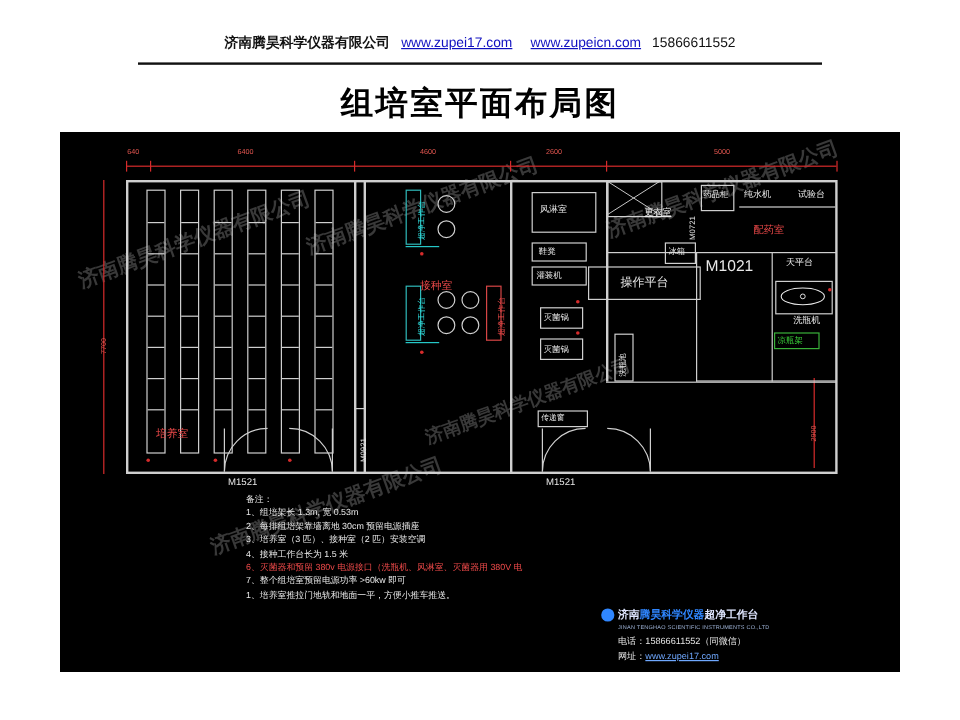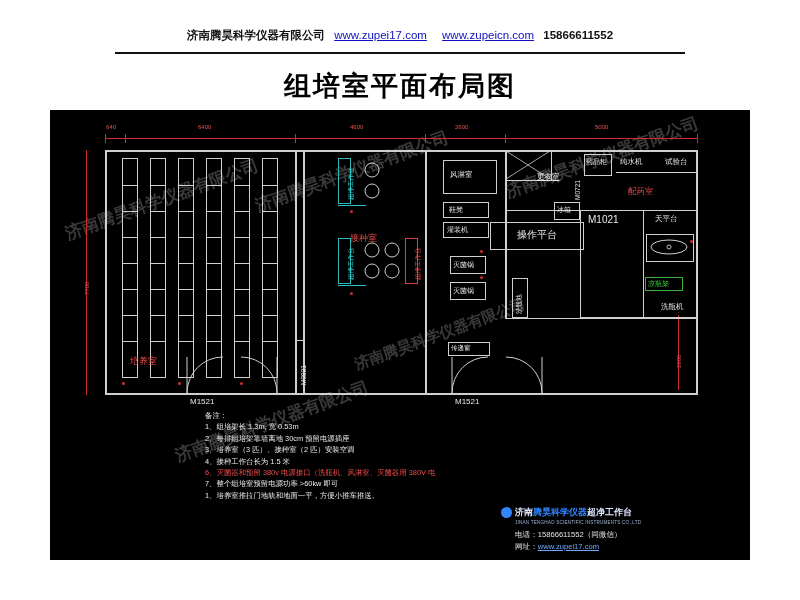--- a/index.html
+++ b/index.html
@@ -3,21 +3,21 @@
 <meta charset="utf-8">
 <style>
   html,body{margin:0;padding:0;}
   body{width:800px;height:600px;background:#fff;font-family:"Liberation Sans",sans-serif;overflow:hidden;}
   #root{position:relative;width:800px;height:600px;}
 
   
   .hdr{position:absolute;left:0;top:28px;width:800px;text-align:center;font-size:11.5px;color:#111;}
   .hdr .co{font-weight:bold;color:#111;}
   .hdr a{color:#1010c0;text-decoration:underline;margin:0 6px;}
-  .hdr .tel{color:#111;font-weight:bold;}
+  .hdr .tel{color:#111;font-weight:normal;}
   .hdr-rule{position:absolute;left:115px;top:52px;width:570px;height:2px;background:#111;}
 
   .title{position:absolute;left:0;top:68px;width:800px;text-align:center;
          font-family:"Liberation Serif",serif;font-weight:bold;font-size:27px;color:#000;letter-spacing:2px;}
 
   
   .cad{position:absolute;left:50px;top:110px;width:700px;height:450px;background:#000;overflow:hidden;}
 
   .wm{position:absolute;color:rgba(190,190,190,.30);font-size:17px;font-weight:bold;
       transform:rotate(-20deg);white-space:nowrap;font-family:"Liberation Sans",sans-serif;}
@@ -239,29 +239,29 @@
     <div class="box" style="left:504px;top:92px;width:24px;height:16px;"></div>
     <div class="txt" style="left:507px;top:95px;font-size:7px;">冰箱</div>
 
     <div class="box" style="left:534px;top:44px;width:26px;height:20px;"></div>
     <div class="txt" style="left:536px;top:47px;font-size:7px;">药品柜</div>
     <div class="txt" style="left:570px;top:47px;font-size:7.5px;">纯水机</div>
     <div class="txt" style="left:615px;top:47px;font-size:7.5px;">试验台</div>
     <div class="ln" style="left:566px;top:62px;width:80px;height:1px;"></div>
 
     <div class="txtr" style="left:578px;top:76px;font-size:8.5px;">配药室</div>
-    <div class="txt" style="left:538px;top:104px;font-size:10px;">M1021</div>
+    <div class="txt" style="left:538px;top:104px;font-size:13px;">M1021</div>
     <div class="txt" style="left:605px;top:104px;font-size:7.5px;">天平台</div>
 
     <div class="box" style="left:596px;top:124px;width:46px;height:26px;"></div>
     <svg style="position:absolute;left:598px;top:128px;width:42px;height:18px">
       <ellipse cx="21" cy="9" rx="18" ry="7" fill="none" stroke="#e8e8e8" stroke-width="0.9"></ellipse>
       <circle cx="21" cy="9" r="2" fill="none" stroke="#e8e8e8" stroke-width="0.8"></circle>
     </svg>
-    <div class="txt" style="left:611px;top:152px;font-size:7.5px;margin-top:40px;">洗瓶机</div>
+    <div class="txt" style="left:611px;top:152px;font-size:7.5px;">洗瓶机</div>
 
     <div class="boxg" style="left:595px;top:167px;width:36px;height:12px;"></div>
     <div class="txt" style="left:598px;top:169px;font-size:7px;color:#39d039;">凉瓶架</div>
 
     <div class="box" style="left:462px;top:168px;width:14px;height:38px;"></div>
     <div class="txt vert" style="left:465px;top:204px;font-size:6.5px;">洗瓶池</div>
 
     <svg style="position:absolute;left:400px;top:246px;width:46px;height:38px">
       <path d="M2,37 A36,36 0 0 1 38,1" fill="none" stroke="#cfcfcf" stroke-width="1"></path>
       <line x1="2" y1="37" x2="2" y2="1" stroke="#cfcfcf" stroke-width="1"></line>

